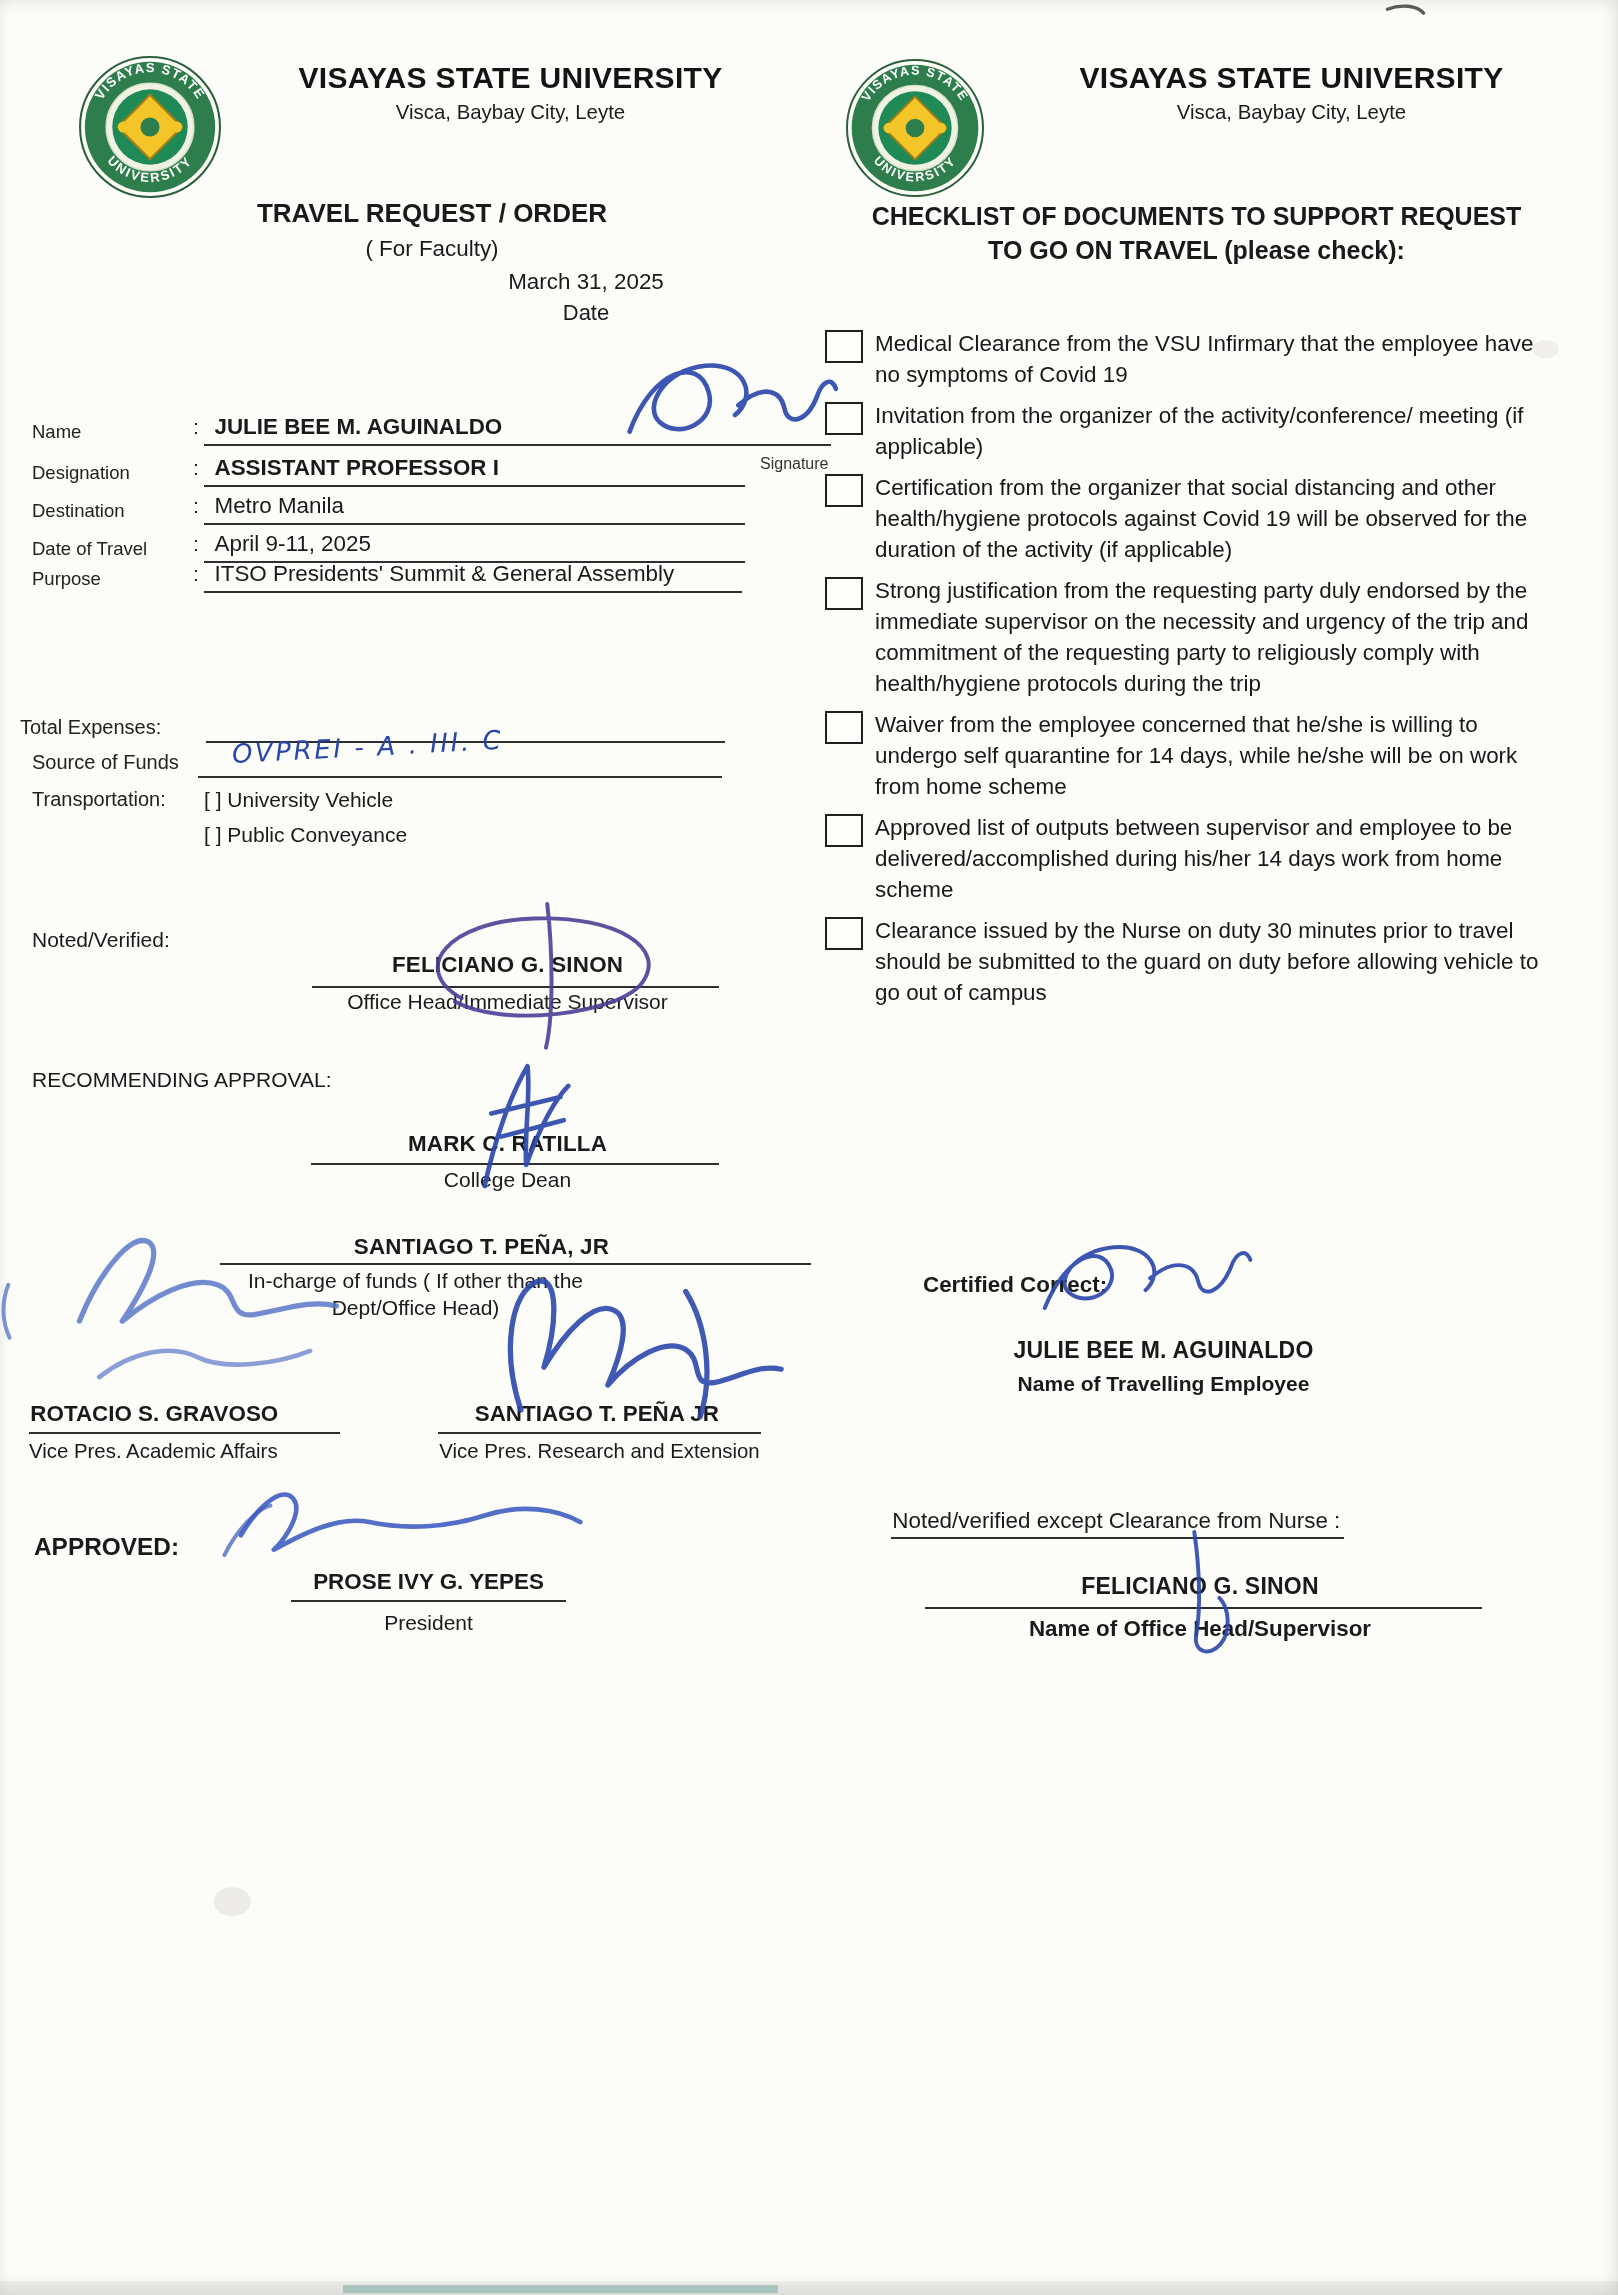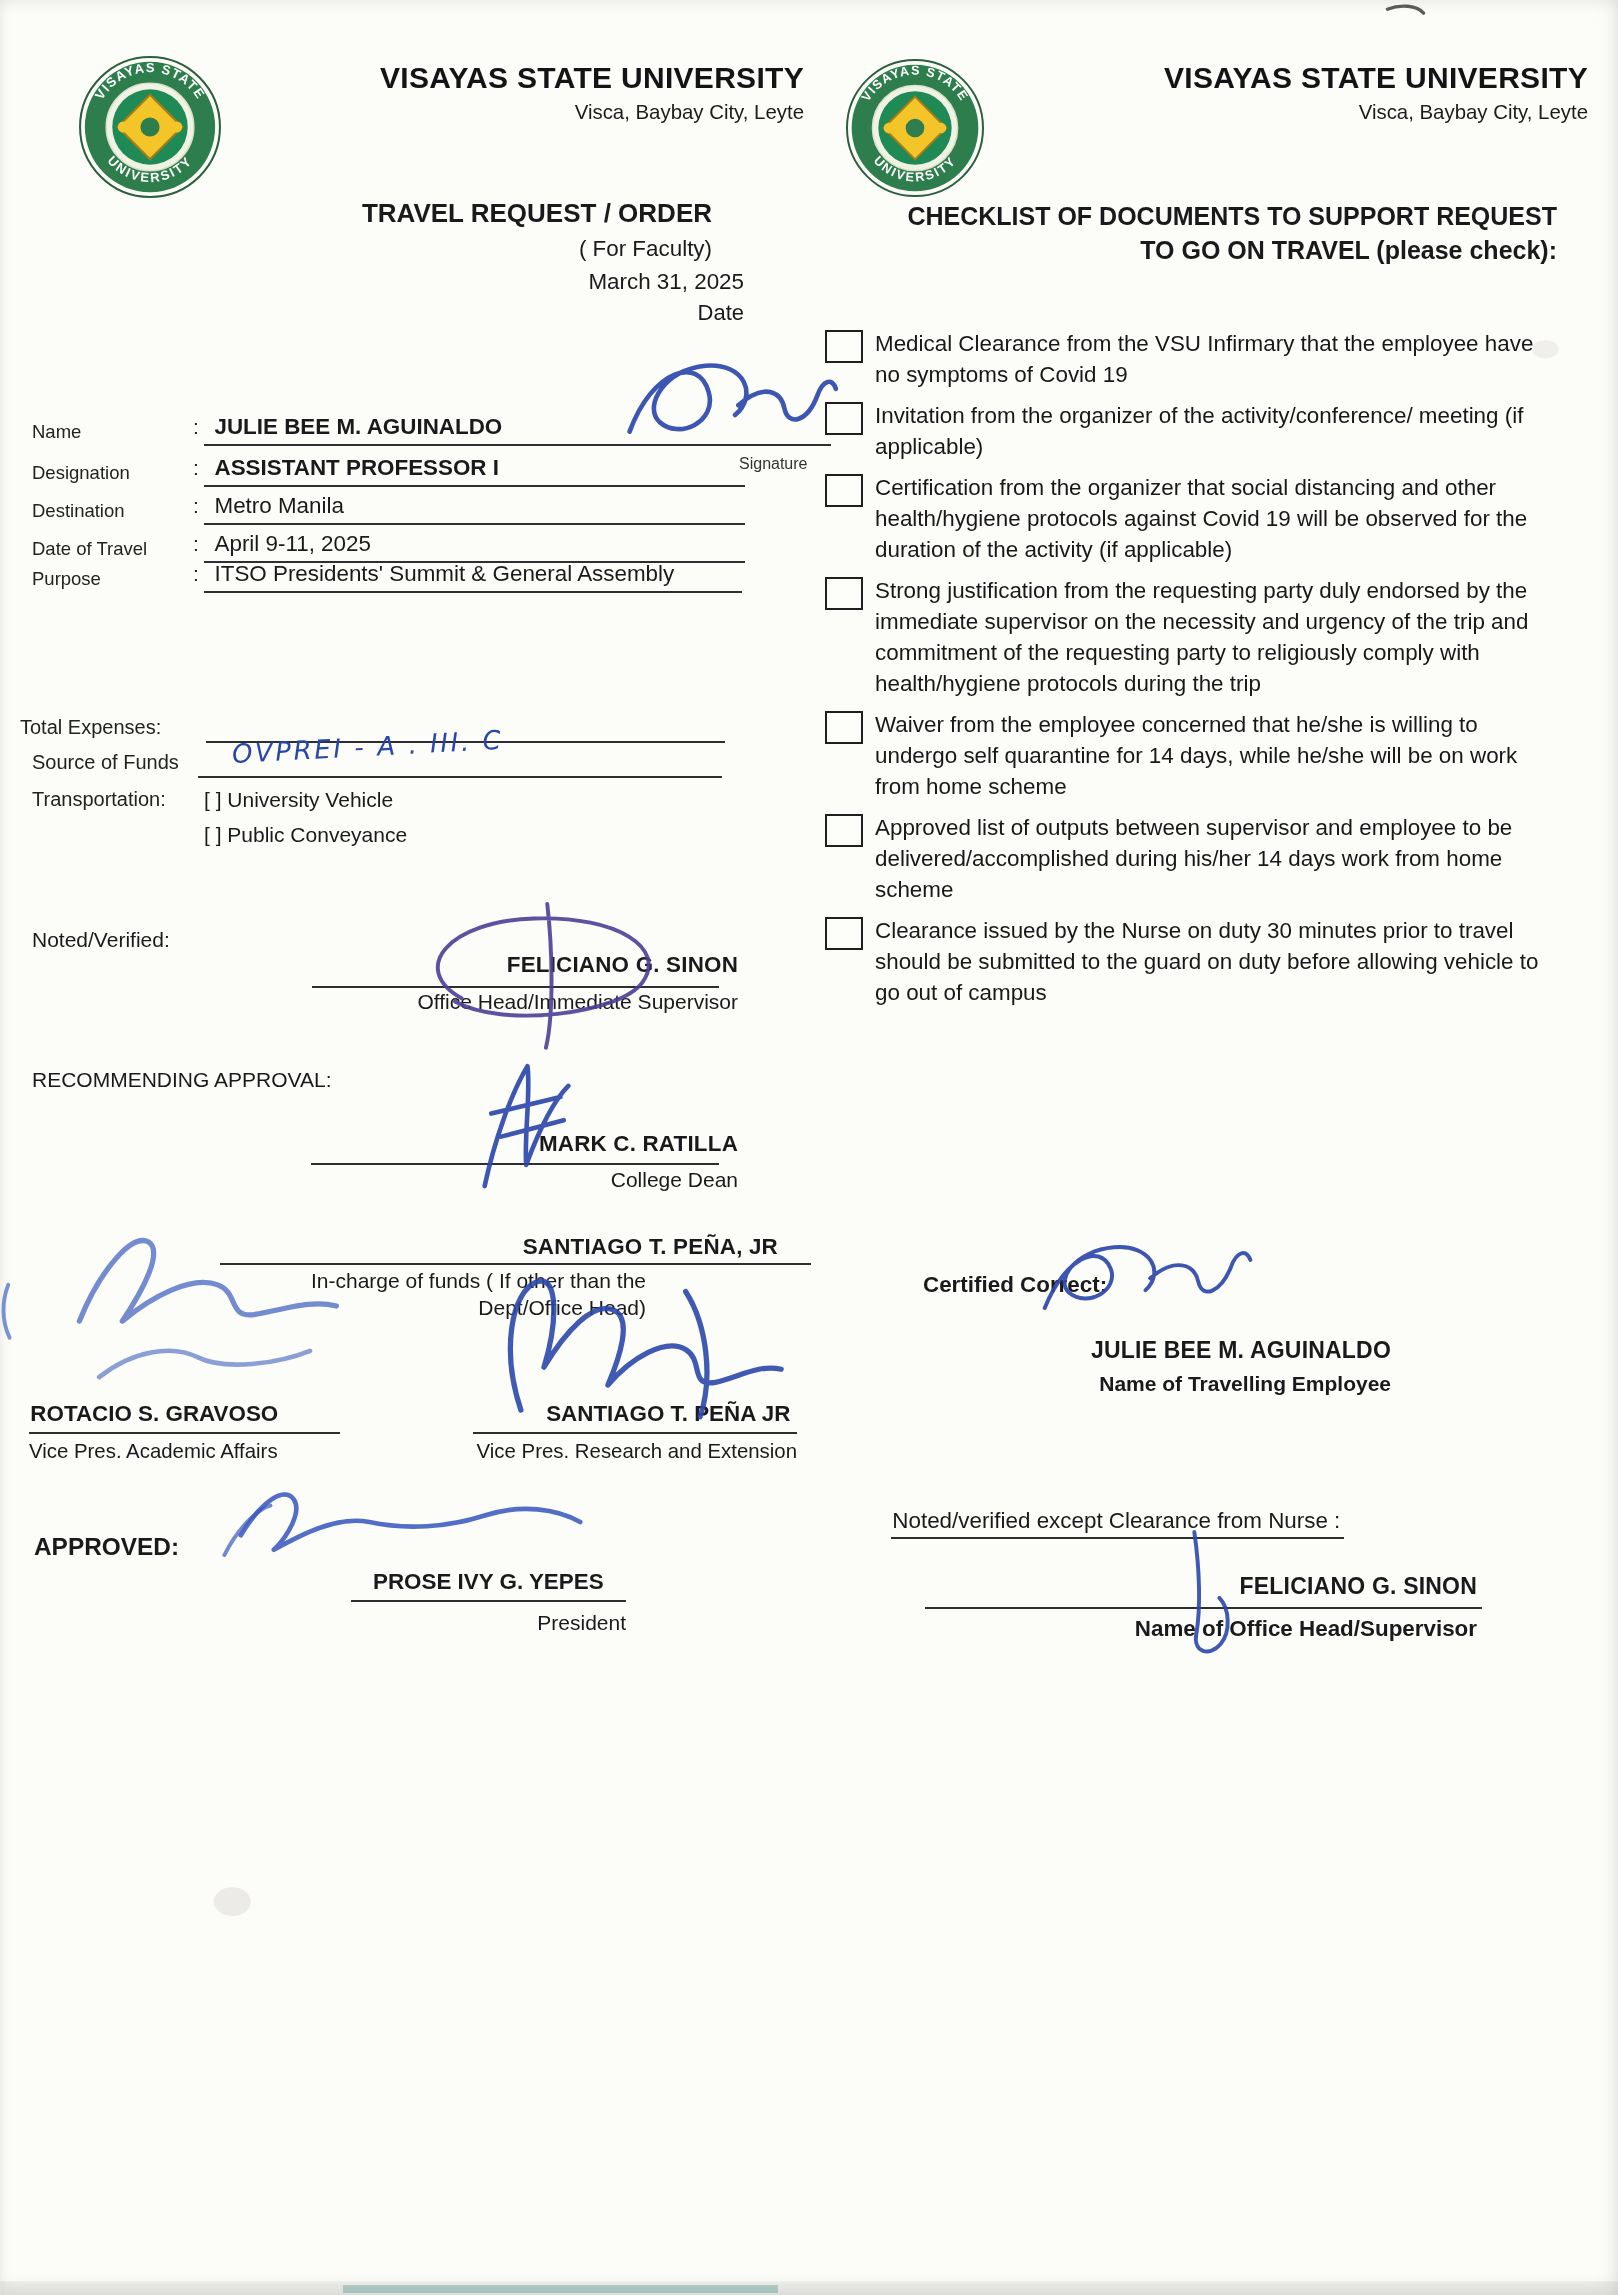--- a/index.html
+++ b/index.html
@@ -1,20 +1,20 @@
 <!DOCTYPE html>
 <html style="font-size:10.5px"><head>
 <meta charset="utf-8">
 <style>
   html,body{margin:0;padding:0}
   body{background:#d8d8d5;font-family:"Liberation Sans",sans-serif}
   .page{position:relative;width:1619px;height:2295px;margin:0 auto;background:#fcfcf9;color:#1a1a1c;overflow:hidden;
         box-shadow:inset -8px 0 17px rgba(0,0,0,.055), inset 0 5.3px 10.5px rgba(0,0,0,.035), inset 0 -10.5px 14.5px rgba(0,0,0,.06)}
   .abs{position:absolute}
-  .center{text-align:right}
+  .center{text-align:center}
   .b{font-weight:bold}
   .uni-head{font-size:30px;font-weight:bold;letter-spacing:0.3px;color:#141416}
   .addr{font-size:20.4px;margin-top:6px;color:#1c1c1e}
   .form-title{font-size:26px;font-weight:bold}
   .form-sub{font-size:22.4px;margin-top:6.6px}
   .date-val{font-size:22.4px}
   .date-lbl{font-size:22px;margin-top:5.3px}
   .rule{position:absolute;border-top:2px solid #2e2e30;height:0}
   .field-row{position:absolute;left:0;width:844px;height:41px}
   .f-label{position:absolute;left:32px;top:10.5px;font-size:18.5px;color:#222}
@@ -105,21 +105,21 @@
     <span class="f-label">Date of Travel</span>
     <span class="f-colon">:</span>
     <span class="f-value" style="width:524px">April 9-11, 2025</span>
   </div>
   <div class="field-row" style="top:557px">
     <span class="f-label">Purpose</span>
     <span class="f-colon">:</span>
     <span class="f-value" style="width:521px">ITSO Presidents' Summit &amp; General Assembly</span>
   </div>
 
-  <div class="abs sig-caption" style="left:739px;top:455px">Signature</div>
+  <div class="abs sig-caption" style="left:760px;top:455px">Signature</div>
 
   <div class="abs small-lbl" style="left:20px;top:716px">Total Expenses:</div>
   <div class="rule" style="left:206px;top:741px;width:519px"></div>
 
   <div class="abs small-lbl" style="left:32px;top:751px">Source of Funds</div>
   <div class="abs handwrite" style="left:232px;top:739px">OVPREI - A . III. C</div>
   <div class="rule" style="left:198px;top:776px;width:524px"></div>
 
   <div class="abs small-lbl" style="left:32px;top:788px">Transportation:</div>
   <div class="abs opt" style="left:204px;top:788px">[ ] University Vehicle</div>

